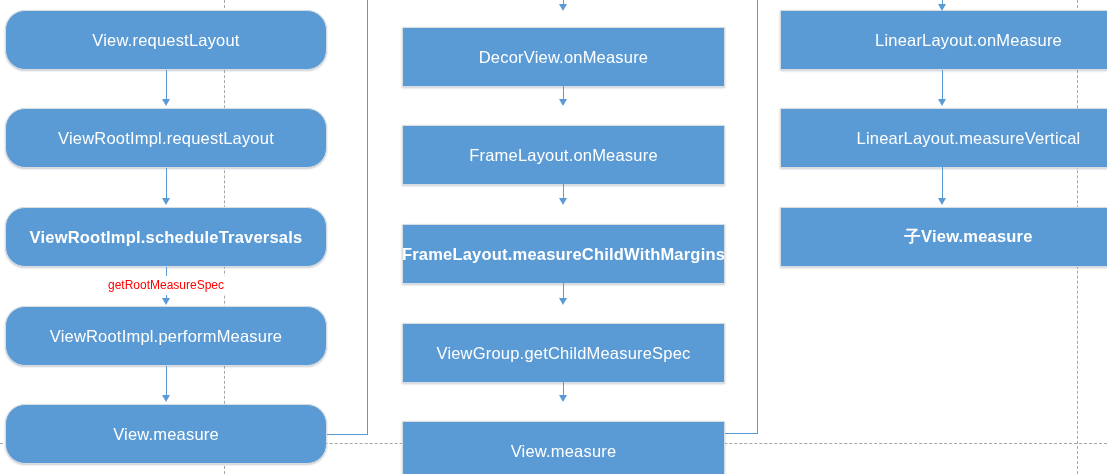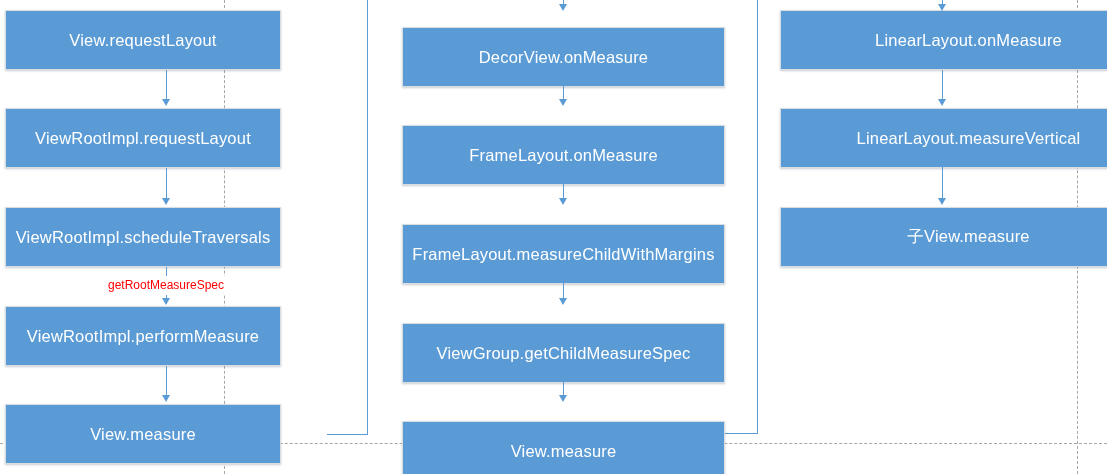--- a/index.html
+++ b/index.html
@@ -33,24 +33,24 @@
   .box{
     position:absolute;height:60px;box-sizing:border-box;
     background:#5b9bd5;
     border:1px solid #d8dde2;
     box-shadow:0 1px 2px rgba(100,110,125,.35);
     color:#ffffff;
     display:flex;align-items:center;justify-content:center;
     font-size:16.5px;letter-spacing:.2px;
     z-index:2;white-space:nowrap;
   }
-  .c1{left:5px;width:276px;}
+  .c1{left:5px;width:322px;border-radius:20px;}
   .c2{left:402px;width:323px;margin-top:17px;}
   .c3{left:780px;width:377px;}
-  .r1{top:10px;}.r2{top:108px;}.r3{top:207px;}.r4{top:306px;}.r5{top:404px;}
+  .r1{top:10px;}.r2{top:108px;}.r3{top:207px;font-weight:bold;}.r4{top:306px;}.r5{top:404px;}
 
   
   .arrow{position:absolute;width:9px;z-index:3;}
   .arrow .shaft{
     position:absolute;left:3.5px;top:0;bottom:6px;width:1.5px;background:#5b9bd5;
   }
   .arrow .head{
     position:absolute;left:0;bottom:0;width:0;height:0;
     border-left:4.5px solid transparent;
     border-right:4.5px solid transparent;

